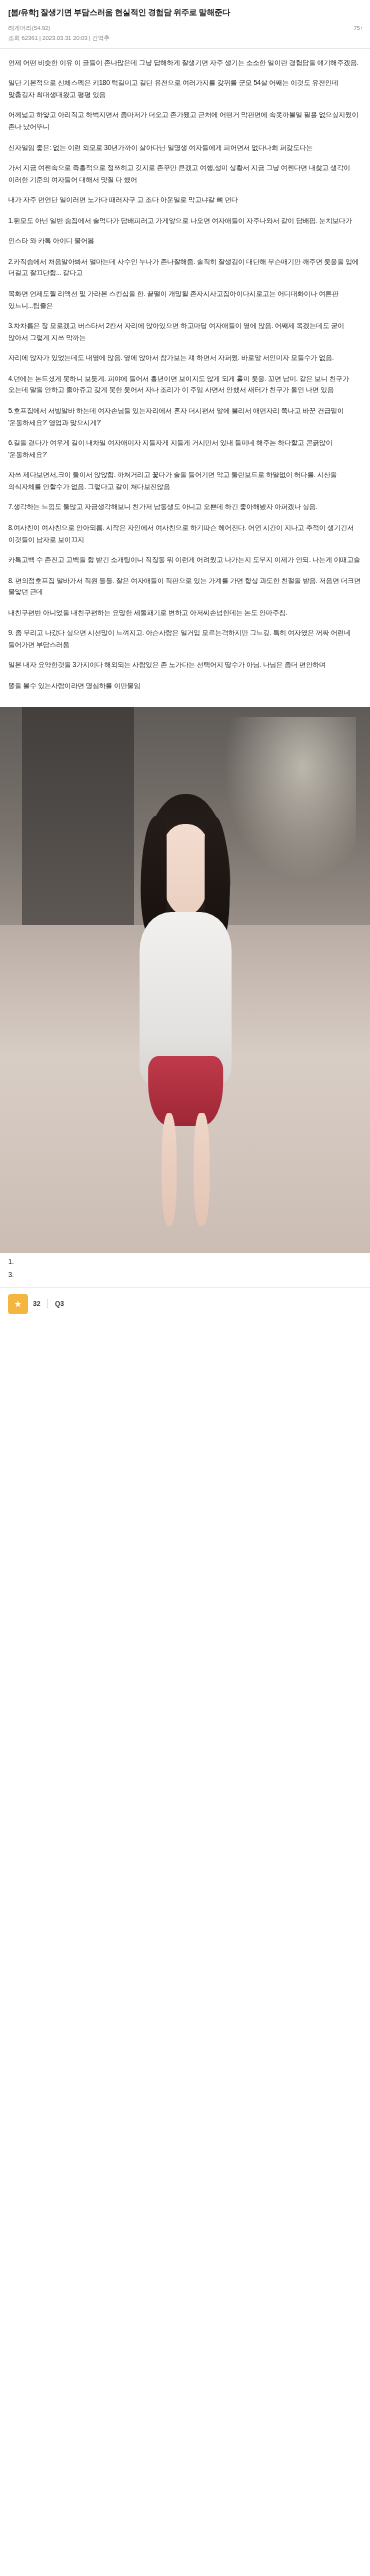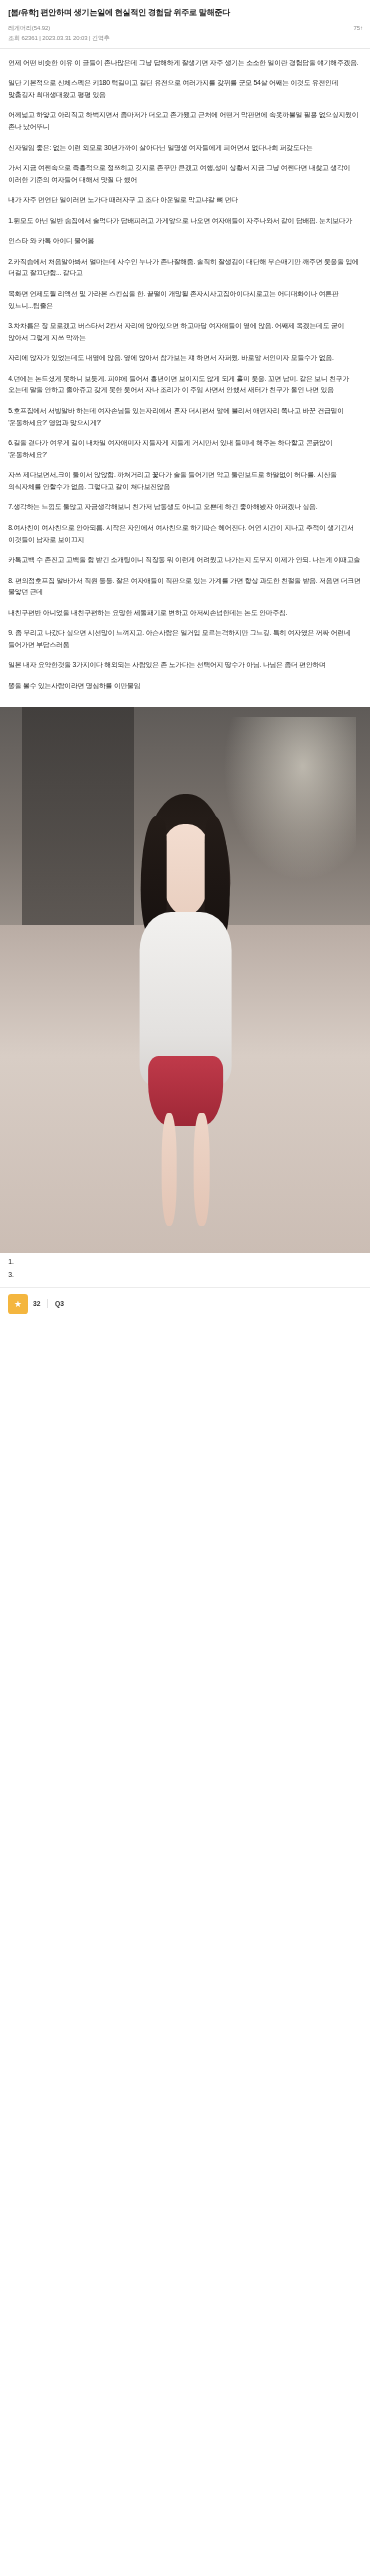--- a/index.html
+++ b/index.html
@@ -170,21 +170,21 @@
     font-size: 6.7px; color: #333; font-weight: 700;
   }
   .sep { color: #d5d5d5; margin: 0 1px; }
 </style>
 </head>
 <body>
 
 <div id="page">
 
   <div class="post-header">
-    <h1 class="post-title">[봄/유학] 편안하며 생기는일에 현실적인 경험담 위주로 말해준다</h1>
+    <h1 class="post-title">[봄/유학] 잘생기면 부담스러움 현실적인 경험담 위주로 말해준다</h1>
     <div class="meta-row">
       <span class="meta-author">레게머리(54.92)</span>
       <span class="meta-right">75↑</span>
     </div>
     <div class="meta-row2">
       <span>조회 62361 | 2023.03.31 20:03 | 긴역추</span>
     </div>
   </div>
 
   <div class="post-body">

